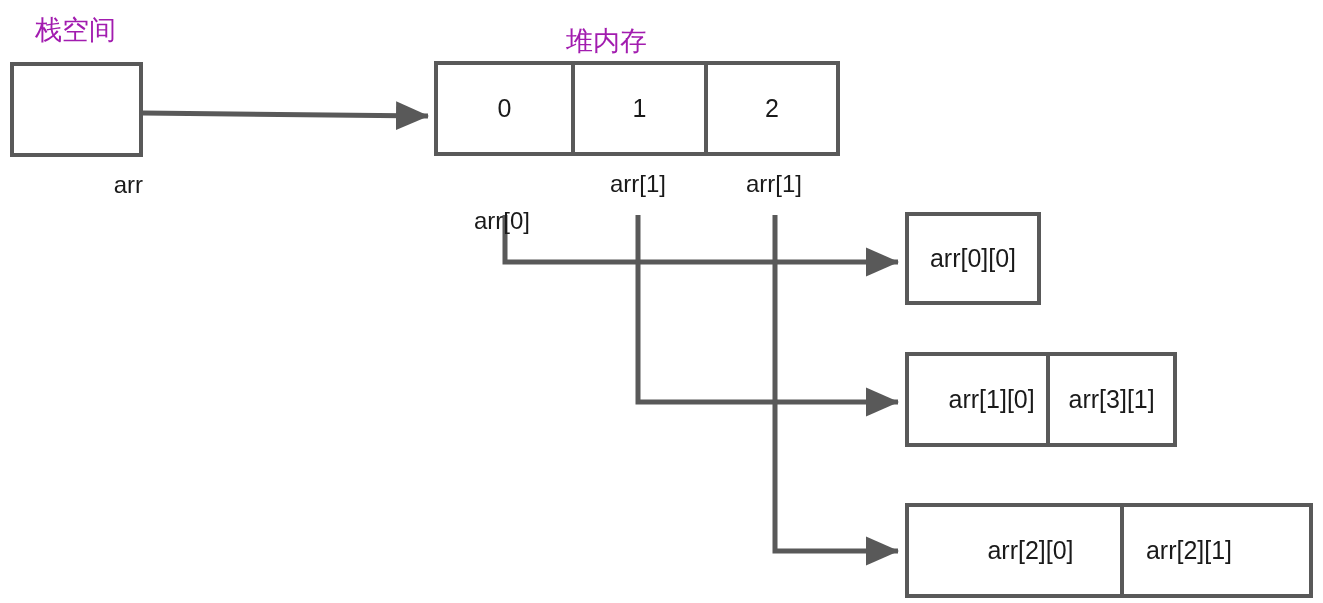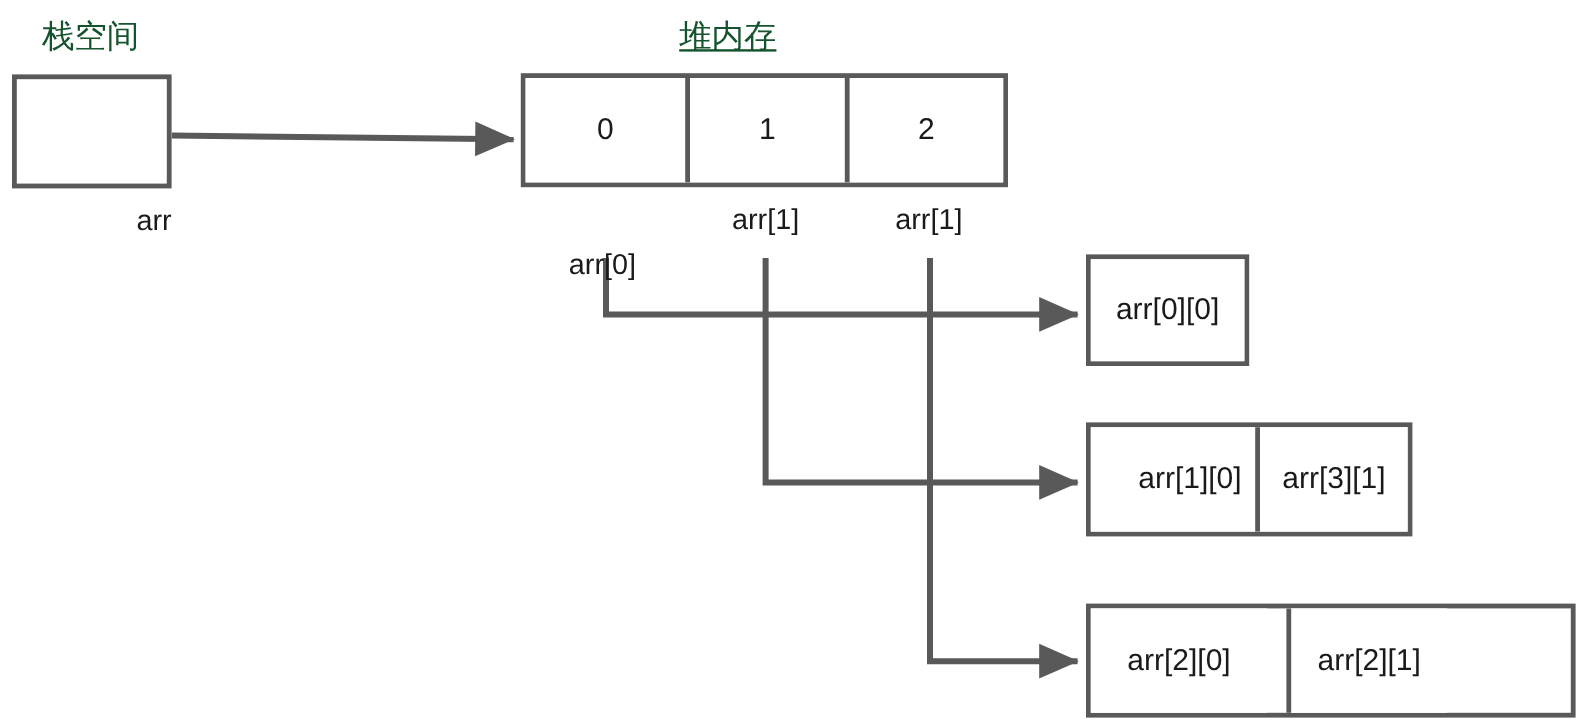--- a/index.html
+++ b/index.html
@@ -24,21 +24,21 @@
     top: 0;
     width: 1323px;
     height: 603px;
     pointer-events: none;
   }
   .heading {
     position: absolute;
     font-size: 27px;
     line-height: 1;
     white-space: nowrap;
-    color: #14532d;
+    color: #a21caf;
   }
   .caption {
     position: absolute;
     font-size: 24px;
     line-height: 1;
     white-space: nowrap;
     color: #1a1a1a;
     text-align: center;
   }
   .cellrow {
@@ -92,21 +92,21 @@
       <path d="M638,215 L638,402 L898,402" fill="none" stroke="#595959" stroke-width="5" marker-end="url(#arrowhead)"></path>
     </g>
 
     <g>
       <path d="M775,215 L775,551 L898,551" fill="none" stroke="#595959" stroke-width="5" marker-end="url(#arrowhead)"></path>
     </g>
   </svg>
 
   <div class="heading" style="left:35px; top:17px;">栈空间</div>
 
-  <div class="heading" style="left:566px; top:17px;text-decoration:underline;">堆内存</div>
+  <div class="heading" style="left:566px; top:28px;">堆内存</div>
 
   <div class="plainbox" style="left:10px; top:62px; width:133px; height:95px;"></div>
 
   <div class="caption" style="left:10px; top:173px; width:133px;text-align:right;">arr</div>
 
   <div class="cellrow" style="left:434px; top:61px; width:406px; height:95px;">
     <div class="cell" style="width:133px;">0</div>
     <div class="cell" style="width:133px;">1</div>
     <div class="cell" style="width:132px;">2</div>
   </div>
@@ -118,17 +118,17 @@
   <div class="cellrow" style="left:905px; top:212px; width:136px; height:93px;">
     <div class="cell" style="width:128px;">arr[0][0]</div>
   </div>
 
   <div class="cellrow" style="left:905px; top:352px; width:272px; height:95px;">
     <div class="cell" style="width:141px;padding-left:28px;">arr[1][0]</div>
     <div class="cell" style="width:131px;">arr[3][1]</div>
   </div>
 
   <div class="cellrow" style="left:905px; top:503px; width:408px; height:95px;">
-    <div class="cell" style="width:147px;">arr[2][0]</div>
+    <div class="cell" style="width:147px;margin-left:48px;">arr[2][0]</div>
     <div class="cell" style="width:134px;margin-left:16px;">arr[2][1]</div>
   </div>
 
 </div>
 
 </body></html>

